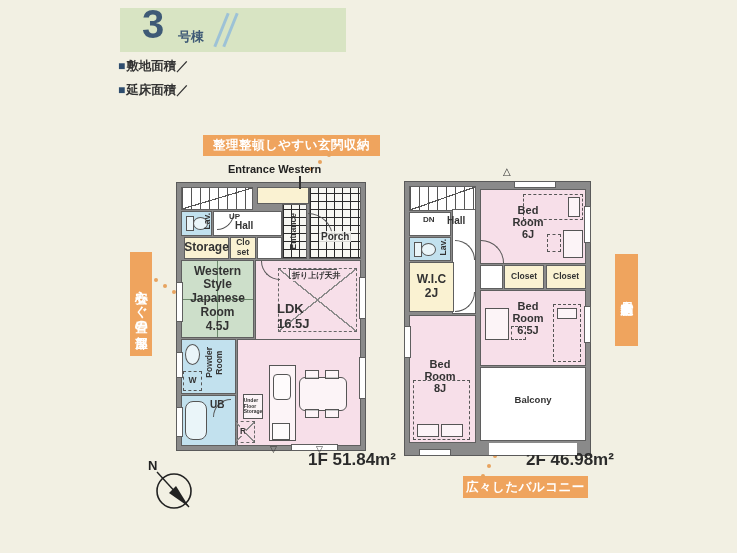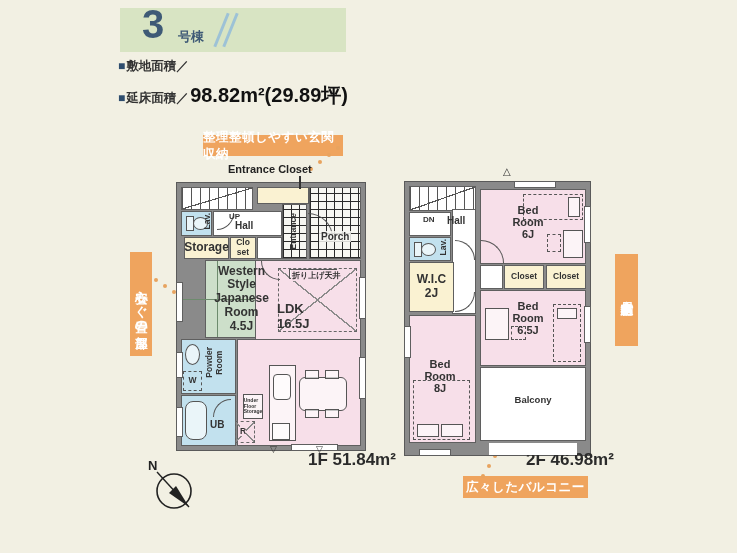--- a/index.html
+++ b/index.html
@@ -20,21 +20,21 @@
   
   .tag{position:absolute;background:#efa45e;color:#fff;font-weight:bold;display:flex;
        align-items:center;justify-content:center;letter-spacing:0.5px;}
   .tag.h{font-size:12.5px;}
   .tag.v{writing-mode:vertical-rl;font-size:12.5px;}
   .dot{position:absolute;width:4px;height:4px;border-radius:50%;background:#e8a35f;}
   
   .plan{position:absolute;background:#8a8a8a;box-shadow:0 0 0 1px #5a5a5a;}
   .room{position:absolute;box-shadow:0 0 0 1px #5f5f5f;display:flex;align-items:center;justify-content:center;text-align:center;}
   .white{background:#ffffff;} .pink{background:#f7dfe9;} .cream{background:#faf2d2;}
-  .green{background:#cddfca;margin-left:24px;} .blue{background:#c2e1ee;}
+  .green{background:#cddfca;} .blue{background:#c2e1ee;}
   .tile{background:
         repeating-linear-gradient(0deg,#2a2a2a 0 1.5px,transparent 1.5px 8px),
         repeating-linear-gradient(90deg,#2a2a2a 0 1.5px,transparent 1.5px 8px),#f7f7f2;}
   .stairs{background:
         linear-gradient(to bottom right,transparent calc(50% - 0.6px),#555 calc(50% - 0.6px) calc(50% + 0.6px),transparent calc(50% + 0.6px)),
         repeating-linear-gradient(90deg,#555 0 1px,transparent 1px 9px),#fff;}
   .rlabel{font-size:12px;font-weight:bold;color:#333;line-height:1.15;white-space:pre-line;z-index:5;}
   .rlabel.sm{font-size:8.5px;}
   .lbl{position:absolute;font-weight:bold;color:#333;z-index:6;white-space:pre-line;text-align:center;}
   .vtext{writing-mode:vertical-rl;transform:rotate(180deg);}
@@ -61,45 +61,44 @@
     <span class="slash" style="left:100px;top:4px;"></span>
     <span class="slash" style="left:109px;top:4px;"></span>
   </div>
   <div class="area-line" style="top:58px;">
     <span class="bullet">■</span>
     <span class="area-label">敷地面積／</span>
   </div>
   <div class="area-line" style="top:82px;">
     <span class="bullet">■</span>
     <span class="area-label">延床面積／</span>
-    <span class="area-value">98.82m²(29.89坪)</span>
-  </div>
-
-  <div class="tag h" style="left:203px;top:135px;width:140px;height:21px;">整理整頓しやすい玄関収納</div>
+  </div>
+
+  <div class="tag h" style="left:203px;top:135px;width:177px;height:21px;">整理整頓しやすい玄関収納</div>
   <div class="tag v" style="left:130px;top:252px;width:22px;height:104px;">心安らぐ畳の部屋</div>
   <div class="tag v" style="left:615px;top:254px;width:23px;height:92px;">全居室収納付き</div>
   <div class="tag h" style="left:463px;top:476px;width:125px;height:22px;">広々したバルコニー</div>
 
   <div class="dot" style="left:336px;top:146px;"></div>
   <div class="dot" style="left:327px;top:153px;"></div>
   <div class="dot" style="left:318px;top:160px;"></div>
   <div class="dot" style="left:309px;top:167px;"></div>
   <div class="dot" style="left:154px;top:278px;"></div>
   <div class="dot" style="left:163px;top:284px;"></div>
   <div class="dot" style="left:172px;top:290px;"></div>
   <div class="dot" style="left:181px;top:296px;"></div>
   <div class="dot" style="left:481px;top:474px;"></div>
   <div class="dot" style="left:487px;top:464px;"></div>
   <div class="dot" style="left:493px;top:454px;"></div>
   <div class="dot" style="left:499px;top:444px;"></div>
   <div class="dot" style="left:505px;top:434px;"></div>
   <div class="dot" style="left:511px;top:424px;"></div>
   <div class="dot" style="left:517px;top:414px;"></div>
 
-  <div class="caption" style="left:228px;top:163px;">Entrance Closet</div>
+  <div class="caption" style="left:228px;top:163px;">Entrance Western</div>
   <div class="leader" style="left:299px;top:176px;width:2px;height:13px;"></div>
 
   <div class="plan" style="left:177px;top:183px;width:188px;height:267px;">
 
     <div class="room stairs" style="left:5px;top:5px;width:70px;height:21px;"></div>
     <div class="room cream" style="left:81px;top:5px;width:50px;height:15px;"></div>
     <div class="room tile" style="left:133px;top:5px;width:50px;height:70px;"></div>
     <div class="room blue" style="left:5px;top:29px;width:29px;height:23px;"></div>
     <div class="room white" style="left:37px;top:29px;width:67px;height:23px;"></div>
     <div class="room tile" style="left:106px;top:22px;width:23px;height:53px;"></div>
@@ -129,21 +128,21 @@
 
     <span class="lbl" style="left:52px;top:29px;font-size:8px;">UP</span>
     <span class="lbl" style="left:58px;top:37px;font-size:10px;">Hall</span>
     <span class="lbl vtext" style="left:25px;top:30px;font-size:8.5px;">Lav.</span>
     <span class="lbl vtext" style="left:111px;top:30px;font-size:8.5px;">Entrance</span>
     <span class="lbl" style="left:142px;top:48px;font-size:10px;background:rgba(247,247,242,0.85);padding:0 2px;">Porch</span>
     <span class="lbl" style="left:100px;top:118px;font-size:13px;text-align:left;">LDK
 16.5J</span>
     <span class="lbl vtext" style="left:27px;top:164px;font-size:8.5px;">Powder
 Room</span>
-    <span class="lbl" style="left:33px;top:236px;font-size:10px;">UB</span>
+    <span class="lbl" style="left:33px;top:216px;font-size:10px;">UB</span>
 
     <div class="xbox" style="left:101px;top:85px;width:77px;height:62px;"></div>
     <span class="lbl" style="left:114px;top:87px;font-size:8px;background:#f7dfe9;padding:0 1px;">折り上げ天井</span>
 
     <div class="furn" style="left:112px;top:86px;width:46px;height:8px;"></div>
     <div class="furn" style="left:9px;top:33px;width:6px;height:13px;"></div>
     <div class="furn" style="left:16px;top:34px;width:13px;height:11px;border-radius:50%;"></div>
     <div class="furn" style="left:8px;top:161px;width:13px;height:19px;border-radius:50%;"></div>
     <div class="furn dashed" style="left:6px;top:188px;width:17px;height:18px;display:flex;align-items:center;justify-content:center;">
       <span class="rlabel sm">W</span>

